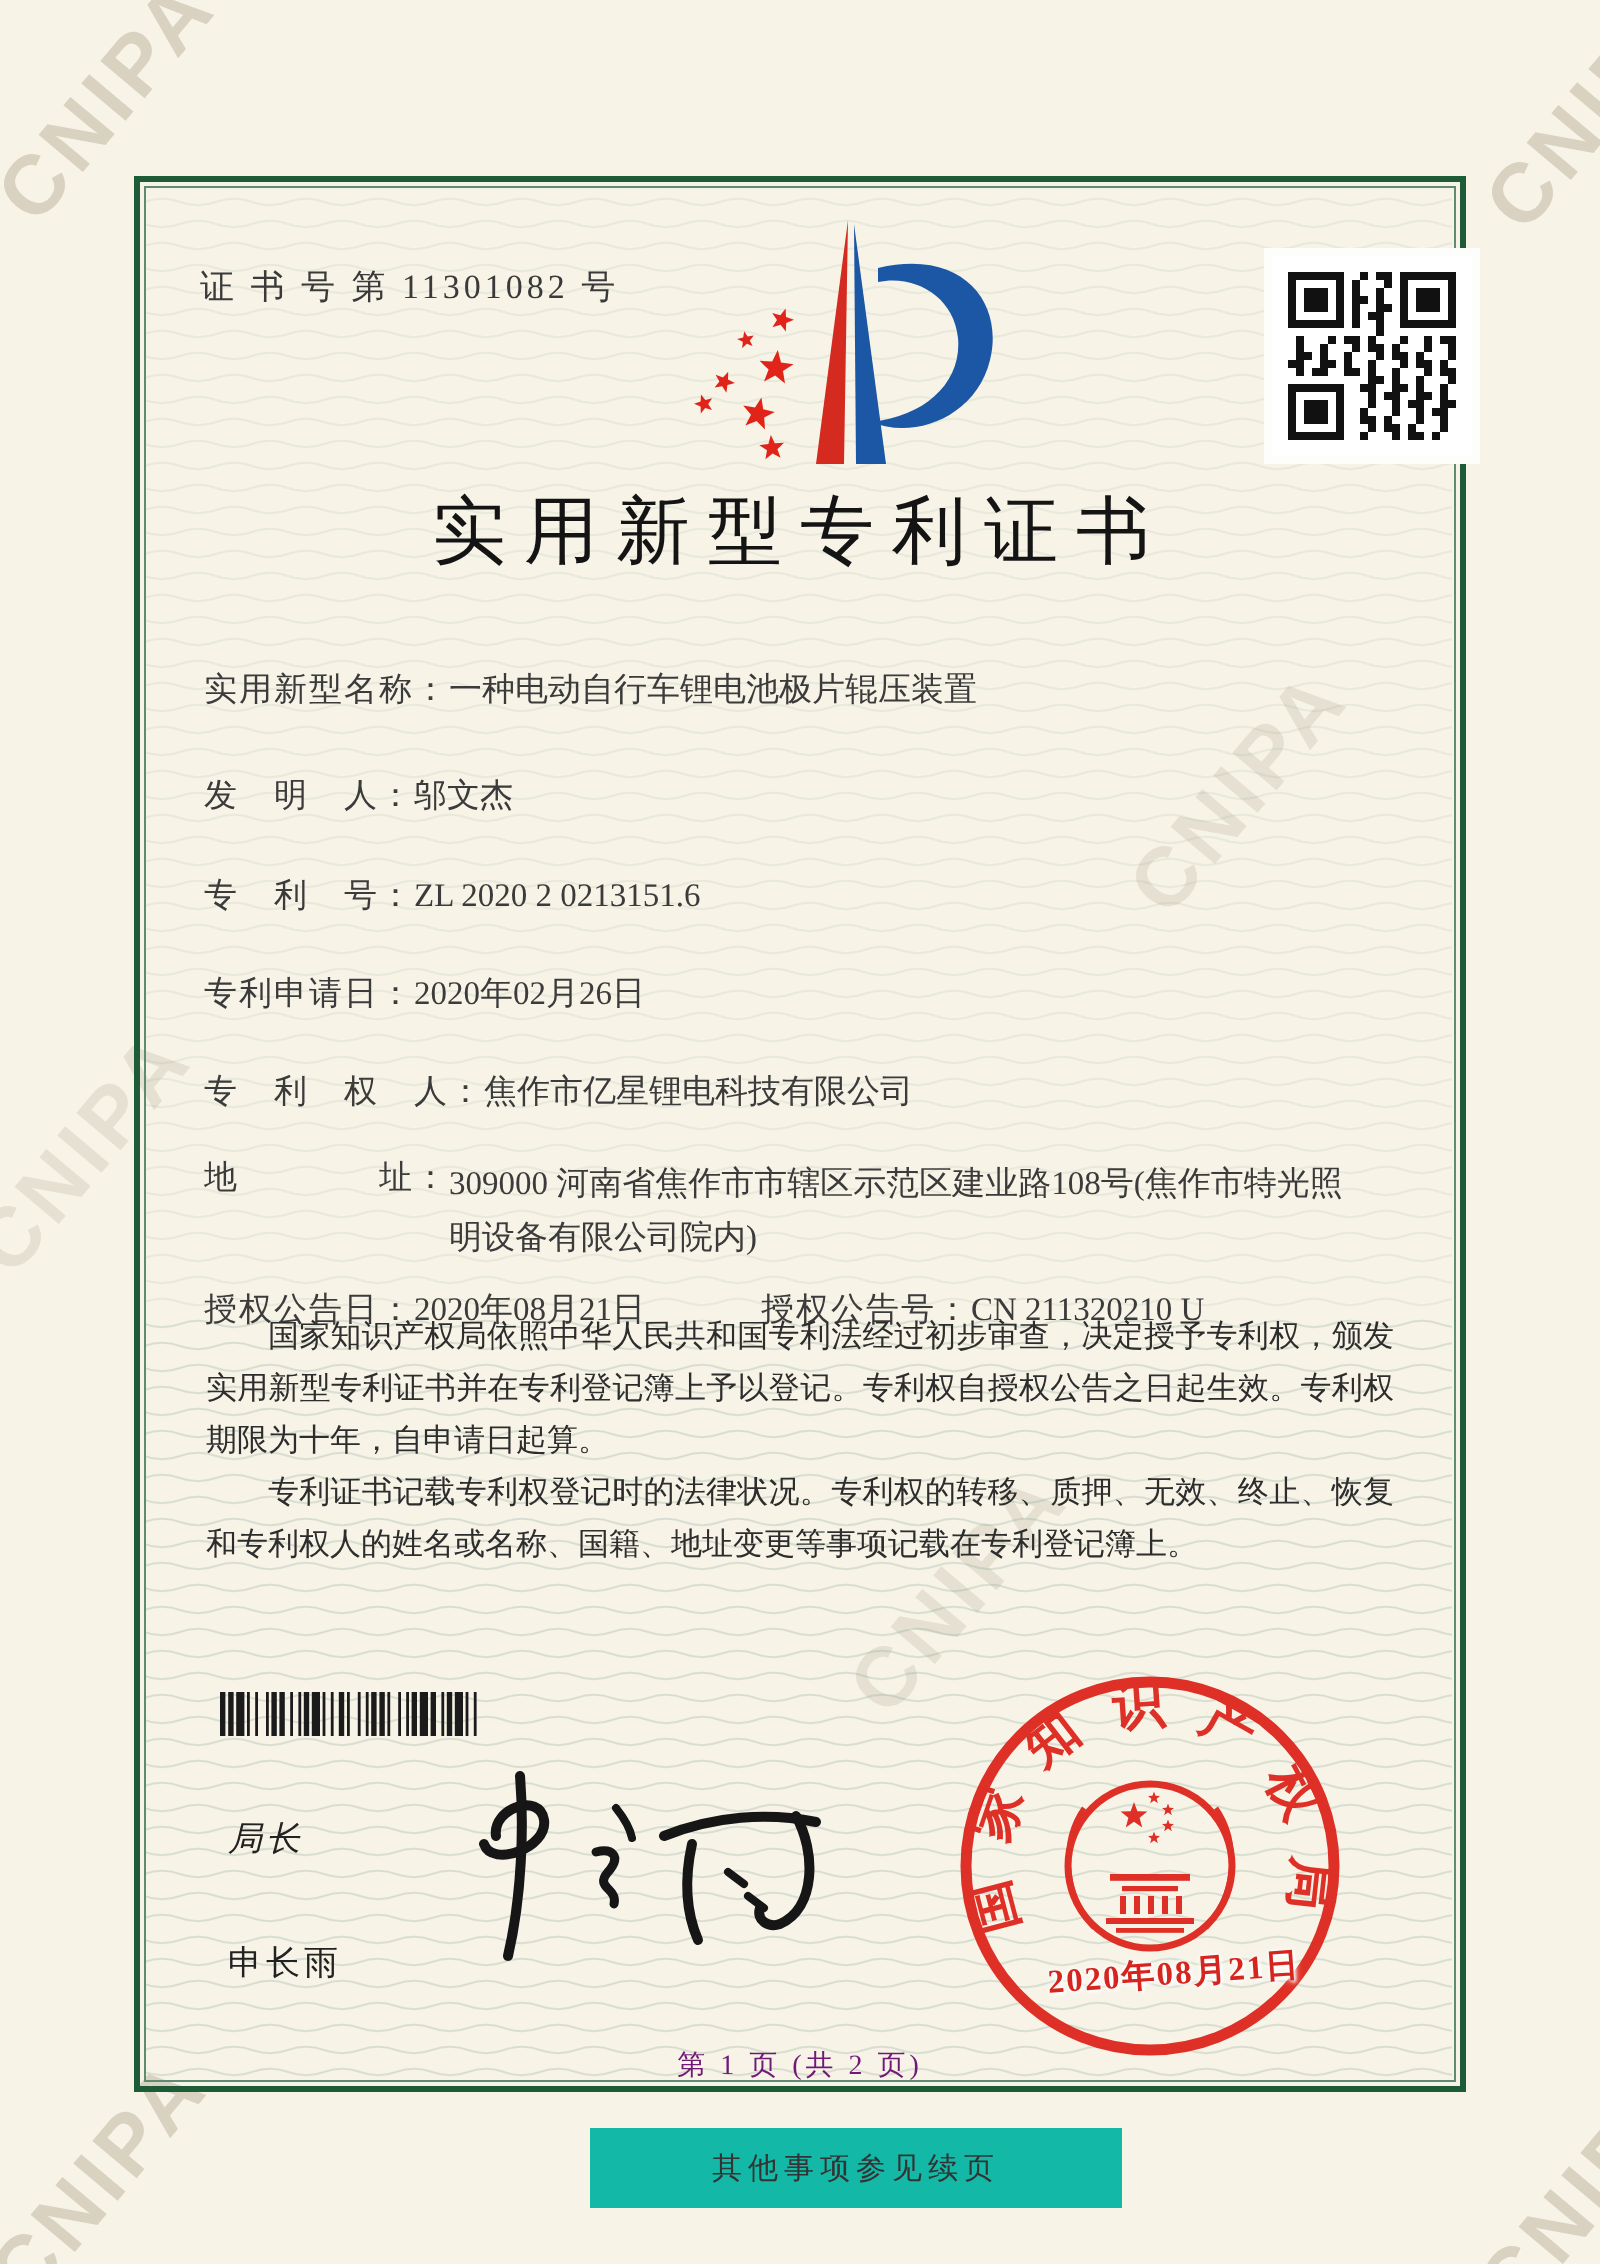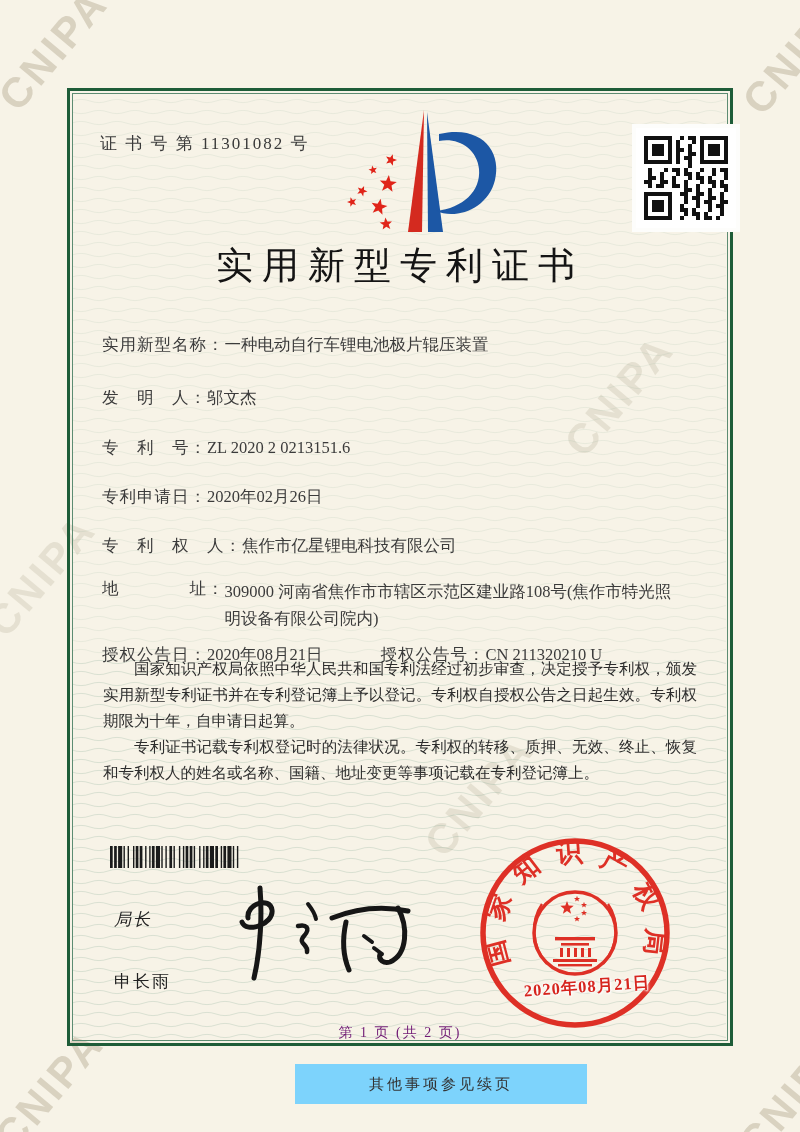--- a/index.html
+++ b/index.html
@@ -33,21 +33,21 @@
   .official{position:absolute;left:114px;z-index:3;font-family:"Liberation Sans","DejaVu Sans",sans-serif;
             font-size:17px;color:#222;letter-spacing:2px;}
   .off1{top:908px;font-style:italic;} .off2{top:942px;margin-top:28px;}
   .signature{position:absolute;left:212px;top:878px;z-index:4;}
   .seal{position:absolute;left:468px;top:836px;z-index:4;opacity:.93;}
   .seal-date{position:absolute;left:492px;top:976px;width:190px;text-align:center;z-index:5;
              font-size:16.5px;font-weight:bold;color:#d6251e;letter-spacing:1px;transform:rotate(-4deg);
              text-shadow:0 0 2px #fff,0 0 4px #fff,1px 1px 2px #fff;}
   .page-info{position:absolute;left:0;right:0;top:1024px;text-align:center;font-size:14px;
              color:#701a75;letter-spacing:2px;z-index:5;}
-  .note-patch{position:absolute;left:295px;top:1064px;width:292px;height:40px;background:#7dd3fc;
+  .note-patch{position:absolute;left:295px;top:1064px;width:266px;height:40px;background:#14b8a6;
               z-index:3;display:flex;align-items:center;justify-content:center;}
   .note{font-size:15px;color:#333;letter-spacing:3px;}
 </style>
 </head>
 <body>
 
 <div class="page">
 
   <span class="wm" style="left:-18px;top:26px;">CNIPA</span>
   <span class="wm" style="left:726px;top:30px;">CNIPA</span>

